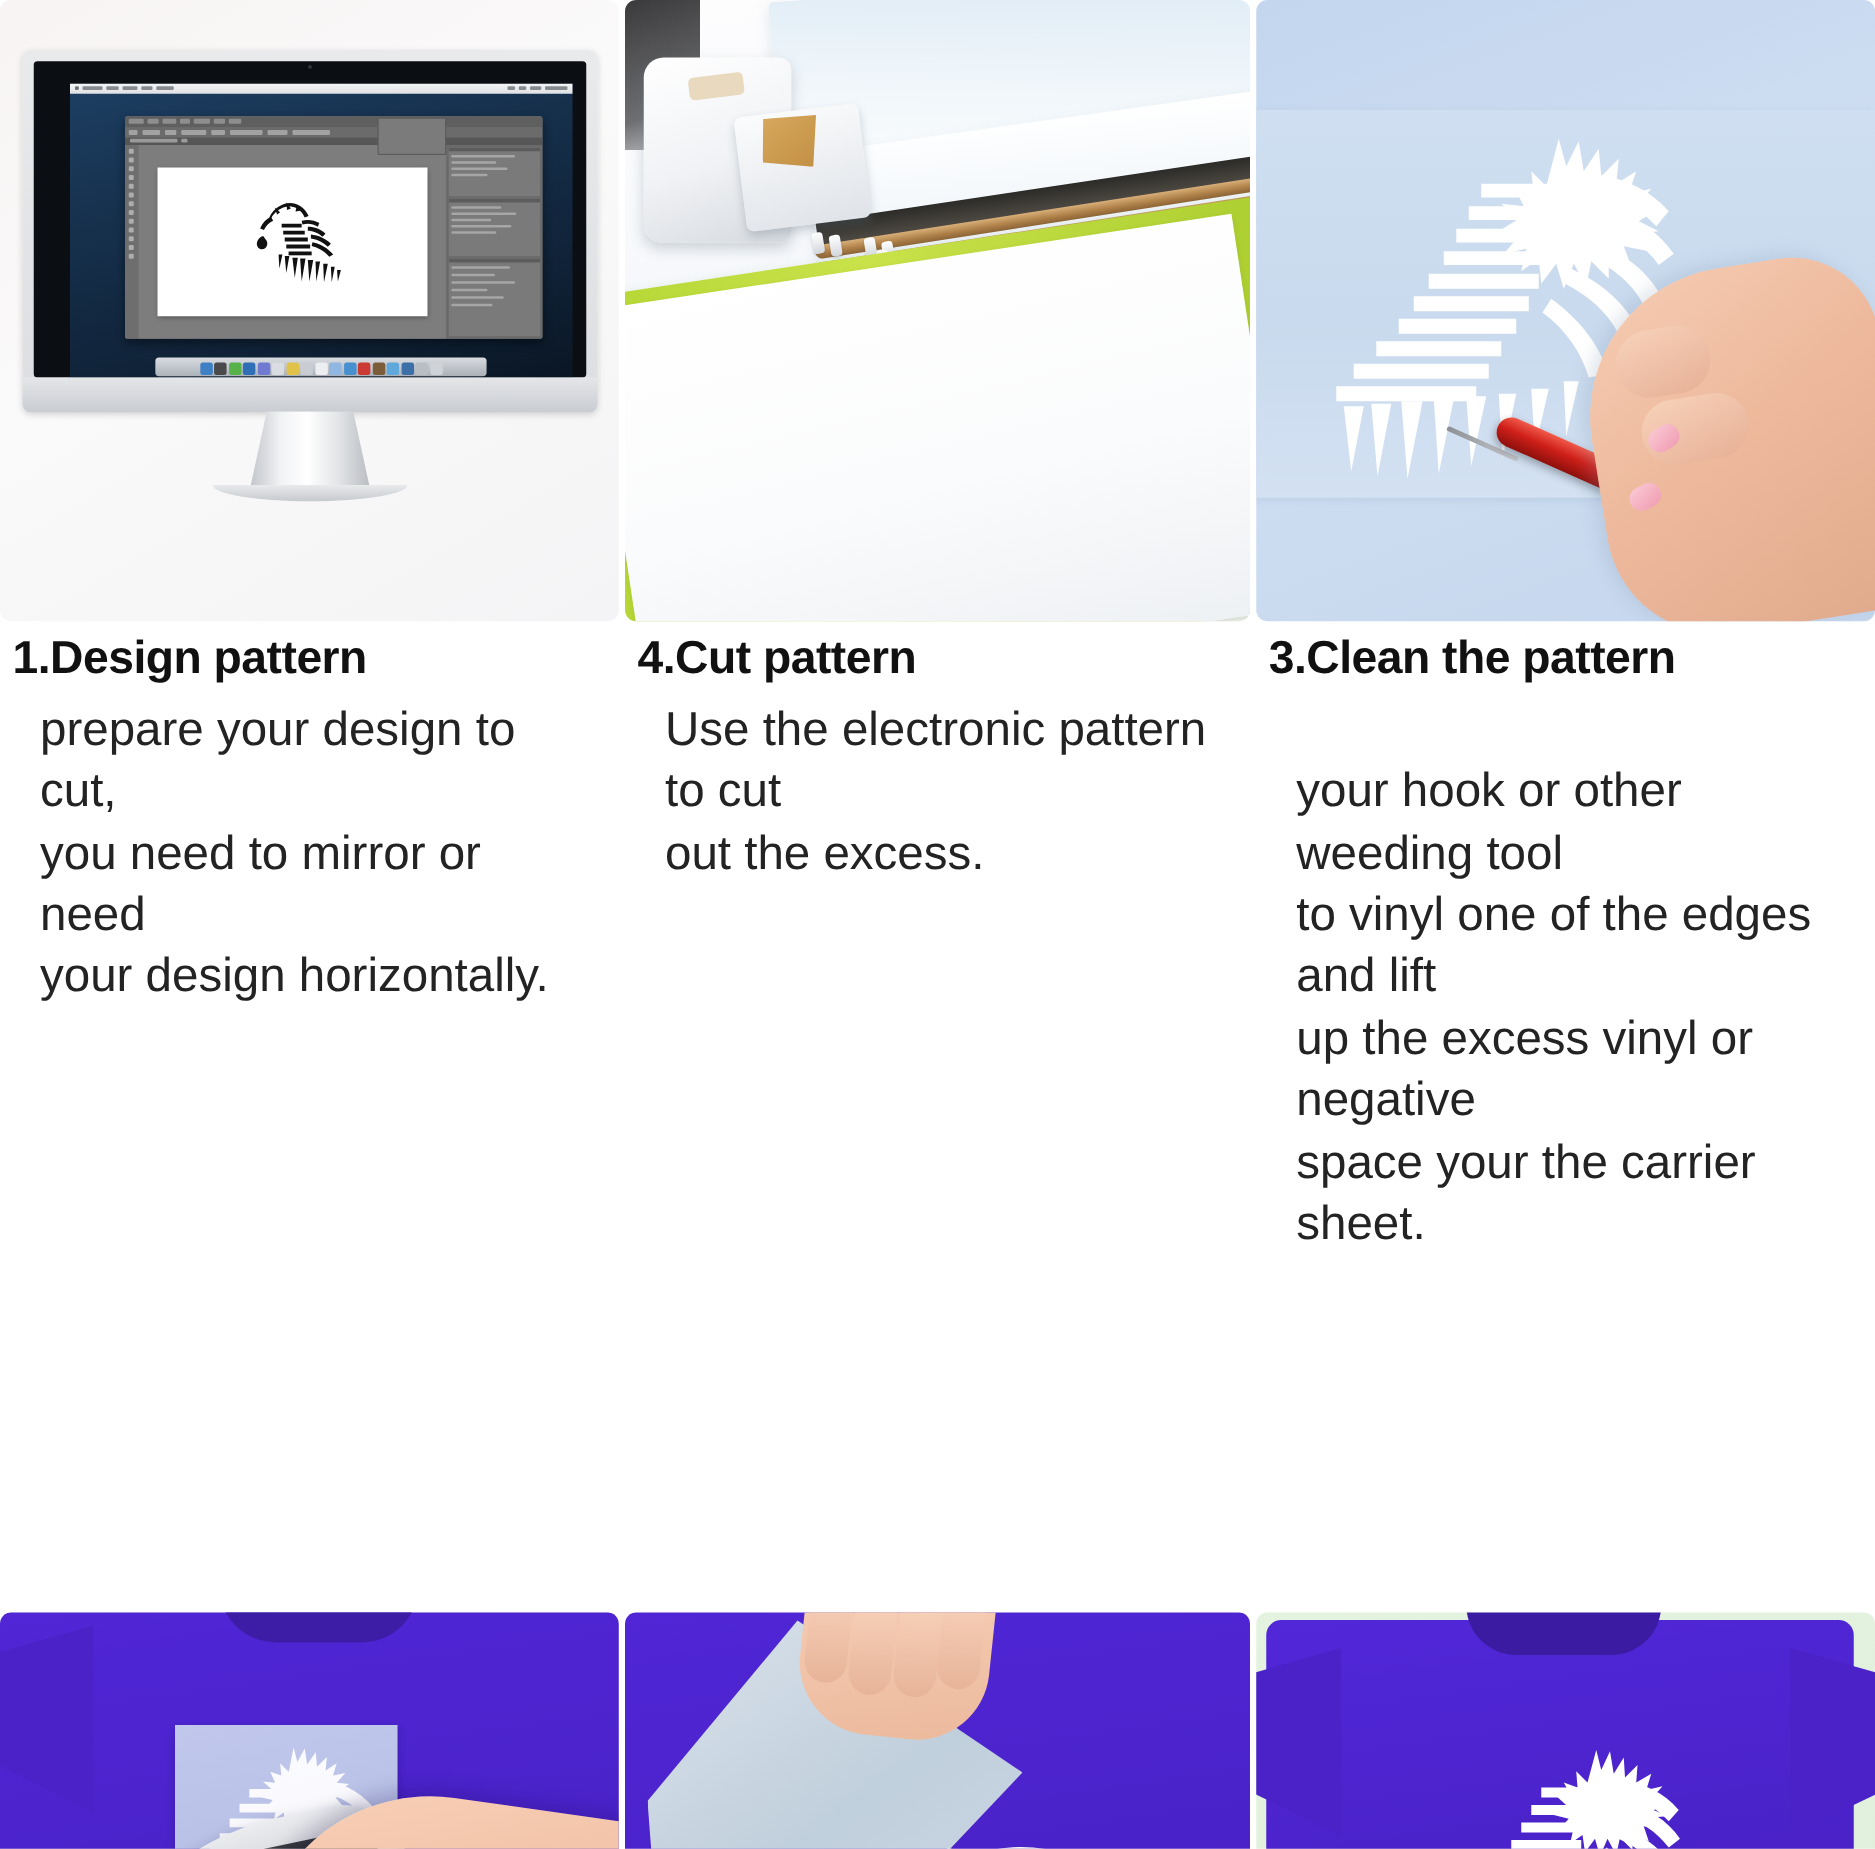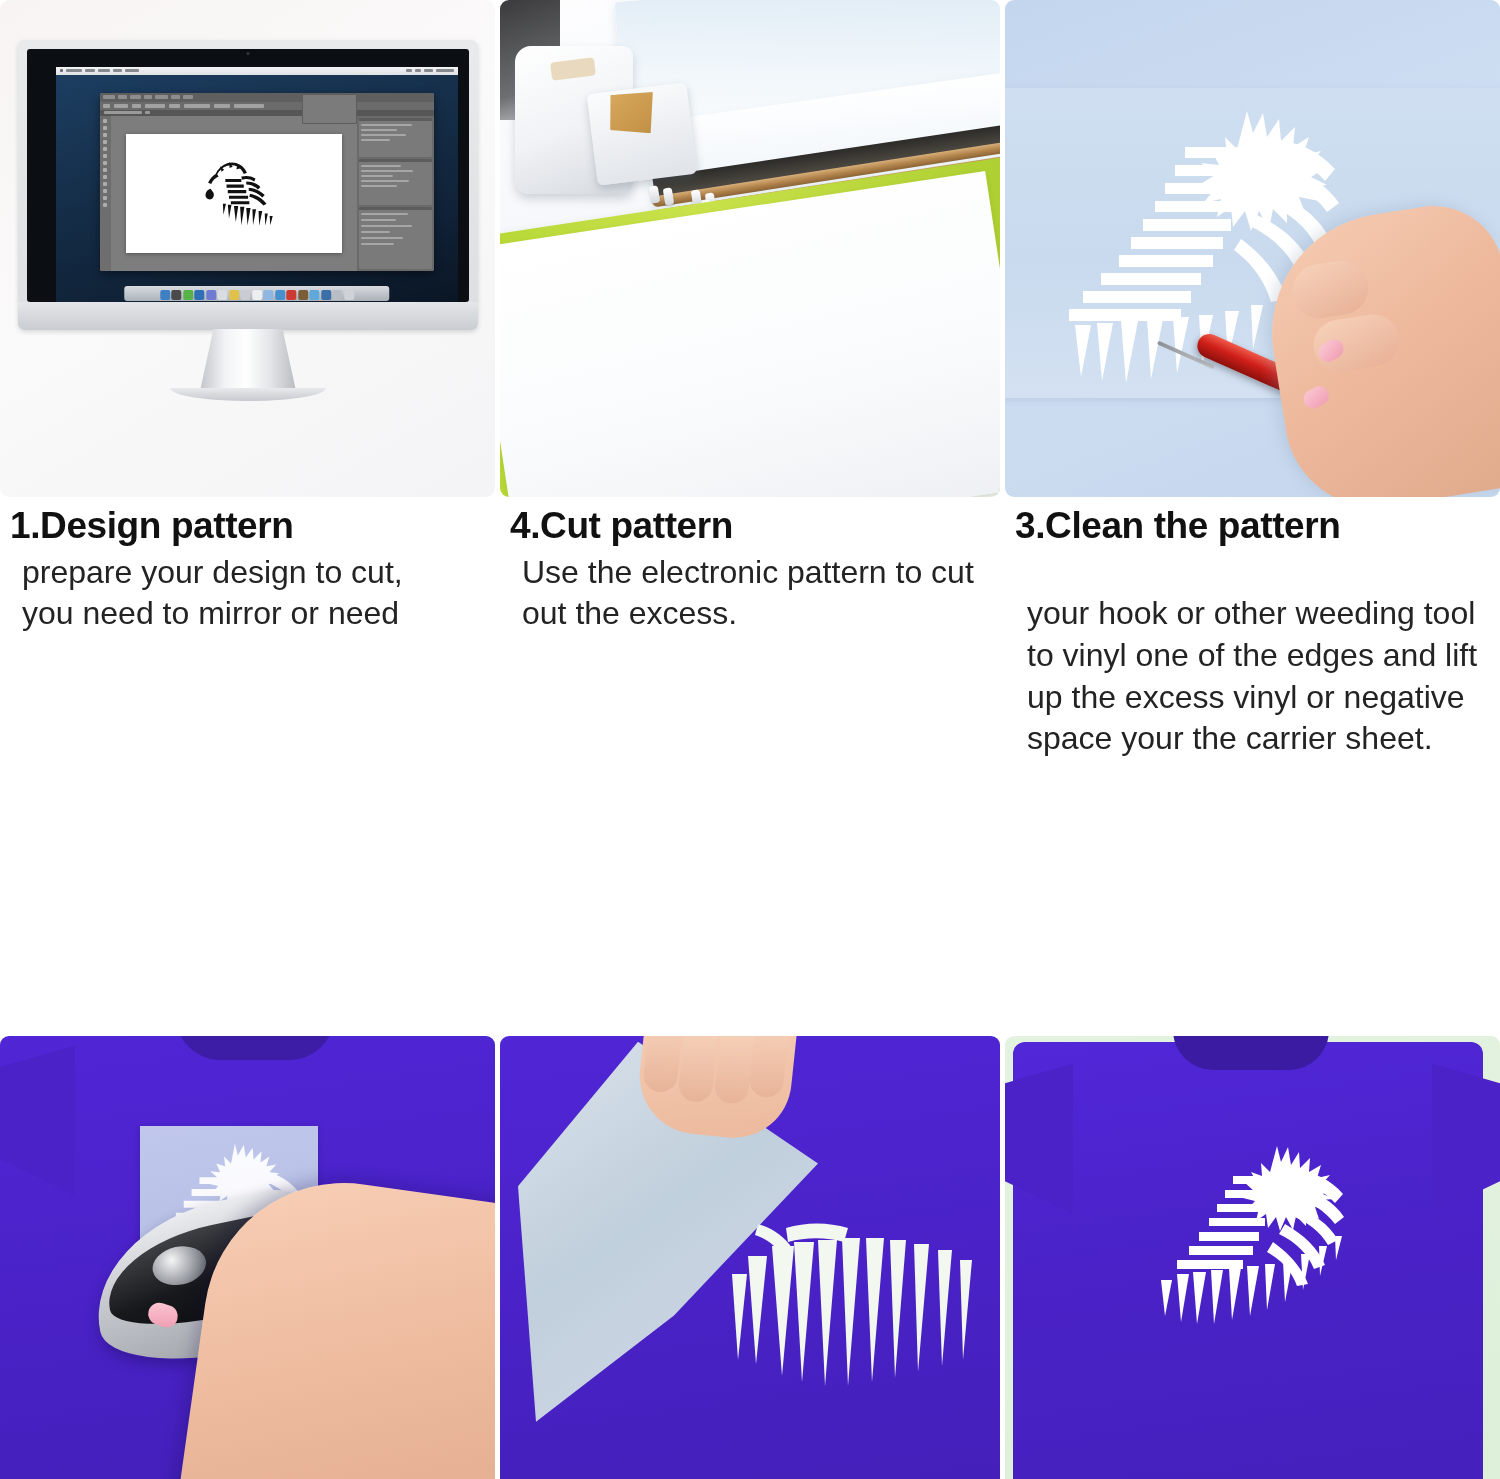--- a/index.html
+++ b/index.html
@@ -32,24 +32,24 @@
   .c-title{
     font-size:37px;
     font-weight:700;
     letter-spacing:-0.4px;
     line-height:1.05;
     color:#111111;
     margin:0 0 6px 0;
     white-space:nowrap;
   }
   .c-body{
-    font-size:32px;
+    font-size:38px;
     line-height:1.30;
     color:#232323;
-    margin:4px;
+    margin:14px;
     font-weight:400;
   }
   .c-body.indent{padding-left:8px;}
   .gap-r1{height:272px;}
 
   
   .p1{background:linear-gradient(150deg,#f7f4f3 0%,#fbfafa 45%,#f4f3f5 100%);}
   .imac{position:absolute;left:18px;top:40px;width:460px;}
   .imac-bezel{
     width:460px;height:290px;border-radius:7px;
@@ -459,20 +459,21 @@
           <div class="imac-neck"></div>
           <div class="imac-foot"></div>
         </div>
       </div>
 
       <div class="caption">
         <h2 class="c-title">1.Design pattern</h2>
         <p class="c-body indent">
           <span>prepare your design to cut,</span><br>
           <span>you need to mirror or need</span><br>
+          <span>your design horizontally.</span>
         </p>
       </div>
     </div>
 
     <div class="col mid">
       <div class="panel r1 p2">
         <div class="darkcorner"></div>
         <div class="lid"></div>
         <div class="body"></div>
         <div class="railslot"></div>

